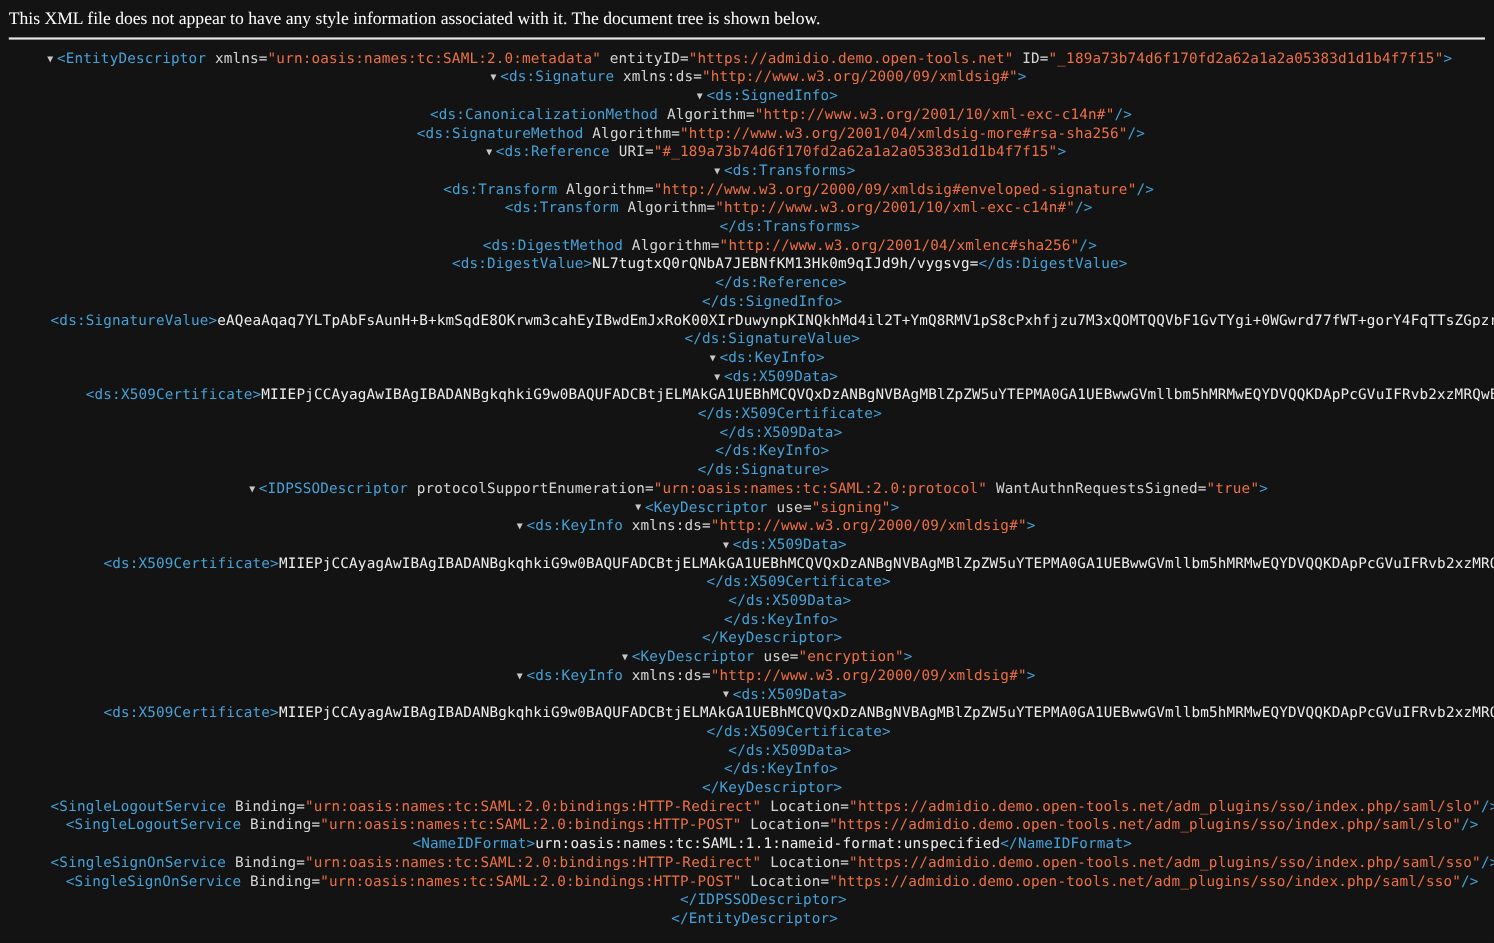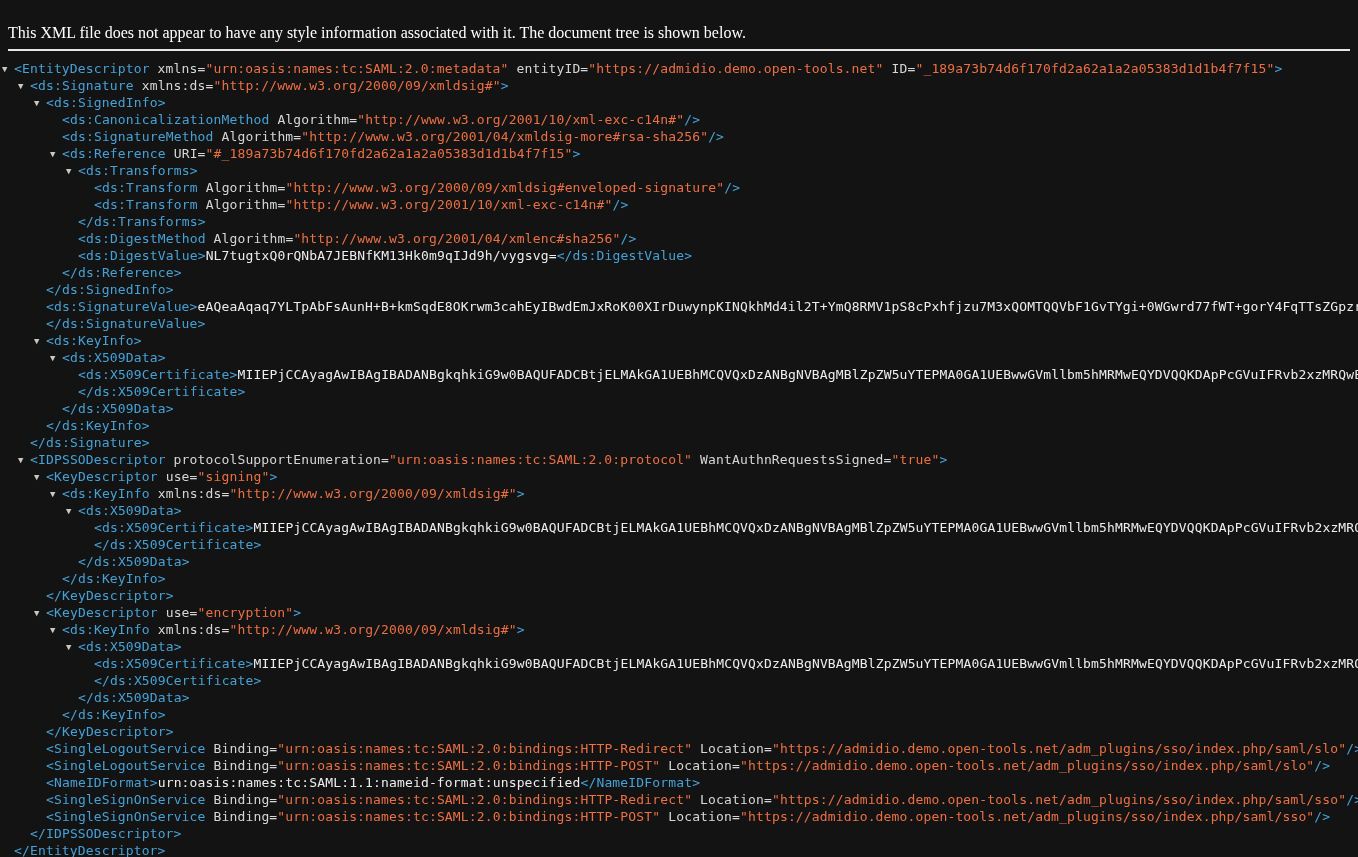--- a/index.html
+++ b/index.html
@@ -8,38 +8,39 @@
     width: 1358px;
     height: 857px;
     overflow: hidden;
     background: var(--background, #131313);
   }
   .viewer-header {
     font-family: "Liberation Serif", "DejaVu Serif", serif;
     font-size: 16px;
     line-height: 21px;
     color: var(--header_text, #ffffff);
-    margin: 22px 8px 0 8px;
+    margin: 7px 8px 0 8px;
   }
   .header-rule {
     border: none;
     border-top: 2px solid var(--rule, #e8e8e8);
     margin: 6px 8px 9px 8px;
   }
   .xml-tree {
     font-family: "DejaVu Sans Mono", "Liberation Mono", monospace;
     font-size: 13px;
     line-height: 17px;
     letter-spacing: 0.15px;
     margin-left: 8px;
     white-space: pre;
   }
   .line {
     white-space: pre;
     height: 17px;
+    text-align: center;
   }
   .arrow {
     display: inline-block;
     width: 12px;
     margin-left: -12px;
     font-size: 9px;
     color: var(--arrow, #c8c8c8);
     vertical-align: 1px;
     cursor: pointer;
   }

